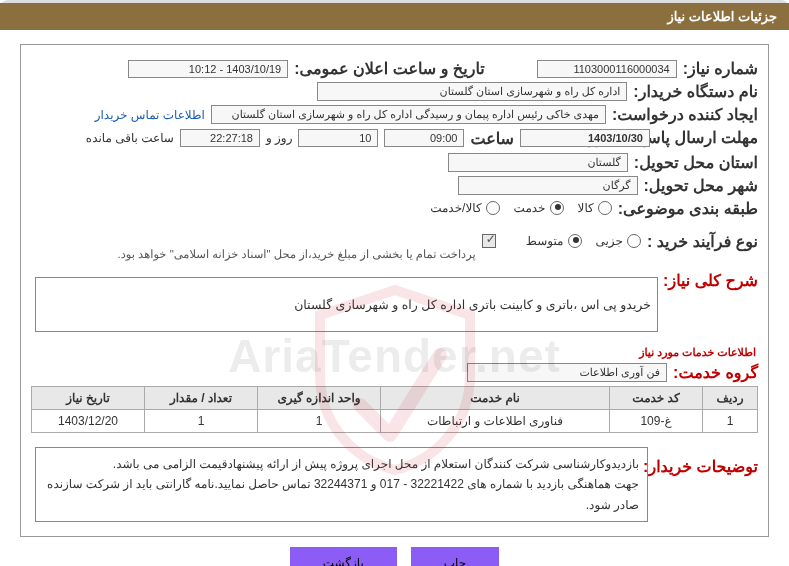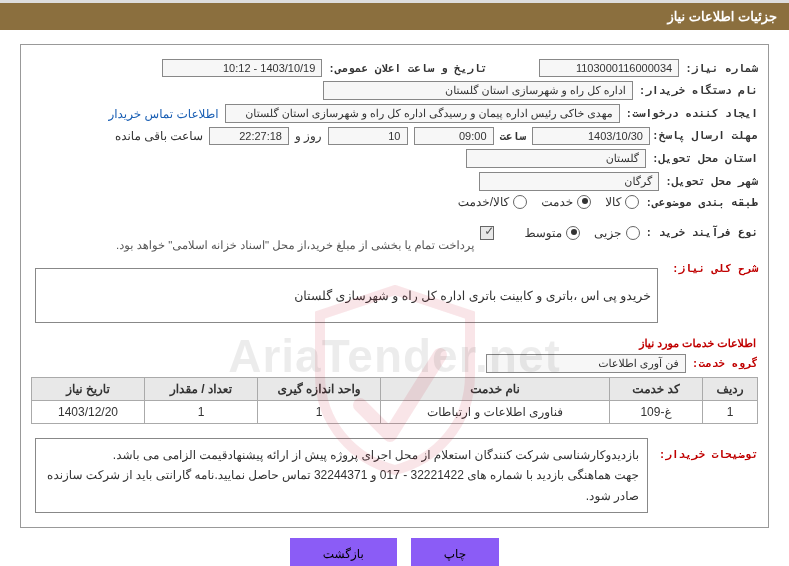--- a/index.html
+++ b/index.html
@@ -9,20 +9,21 @@
     font-family: Tahoma, Arial, sans-serif;
     font-size: 12px;
     color: #333;
     direction: rtl;
   }
   .page {
     width: 789px;
     height: 566px;
     position: relative;
     box-sizing: border-box;
+    border-radius: 8px;
   }
   .header-bar {
     background: #8b6f3e;
     color: #fff;
     padding: 6px 12px;
     font-weight: bold;
     font-size: 13px;
   }
   .main-panel {
     border: 1px solid #999;
@@ -35,22 +36,21 @@
     display: flex;
     align-items: center;
     flex-wrap: wrap;
     margin: 4px 0;
     gap: 6px;
   }
   .label {
     font-weight: bold;
     color: #333;
     white-space: nowrap;
-    font-size: 11px;
-    font-family: Liberation Mono, monospace;
+    font-size: 16px;
   }
   .label-red { color: #c00000; }
   .value-box {
     border: 1px solid #888;
     background: #f7f7f7;
     padding: 2px 6px;
     min-height: 16px;
     font-size: 11px;
     display: inline-block;
     box-sizing: border-box;
@@ -192,21 +192,21 @@
     </div>
 
     <div class="row">
       <span class="label">ایجاد کننده درخواست:</span>
       <span class="value-box" style="width:395px;">مهدی خاکی رئیس اداره پیمان و رسیدگی اداره کل راه و شهرسازی استان گلستان</span>
       <a class="link">اطلاعات تماس خریدار</a>
     </div>
 
     <div class="row">
       <span class="label" style="width:102px; line-height:1.3;">مهلت ارسال پاسخ: تا تاریخ:</span>
-      <span class="value-box" style="width:118px;">1403/10/30</span>
+      <span class="value-box" style="width:130px;font-weight:bold;">1403/10/30</span>
       <span class="label">ساعت</span>
       <span class="value-box w-80">09:00</span>
       <span class="value-box w-80">10</span>
       <span>روز و</span>
       <span class="value-box w-80">22:27:18</span>
       <span>ساعت باقی مانده</span>
     </div>
 
     <div class="row">
       <span class="label">استان محل تحویل:</span>

